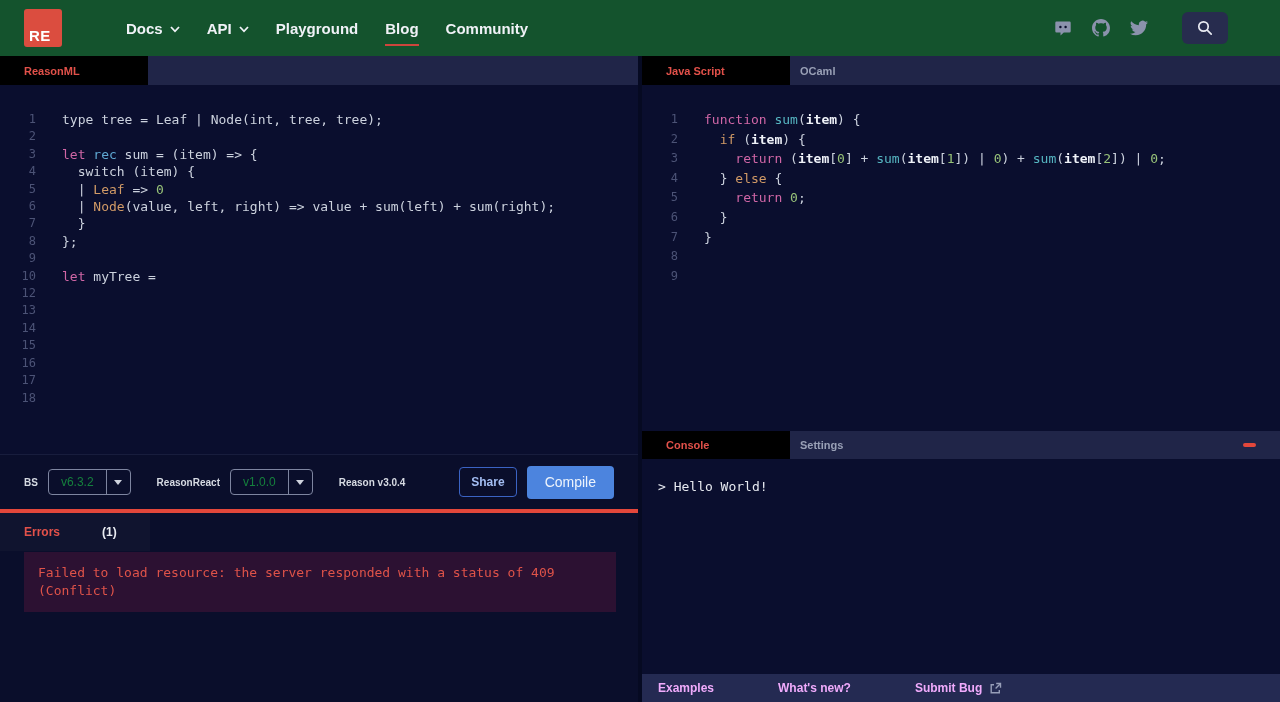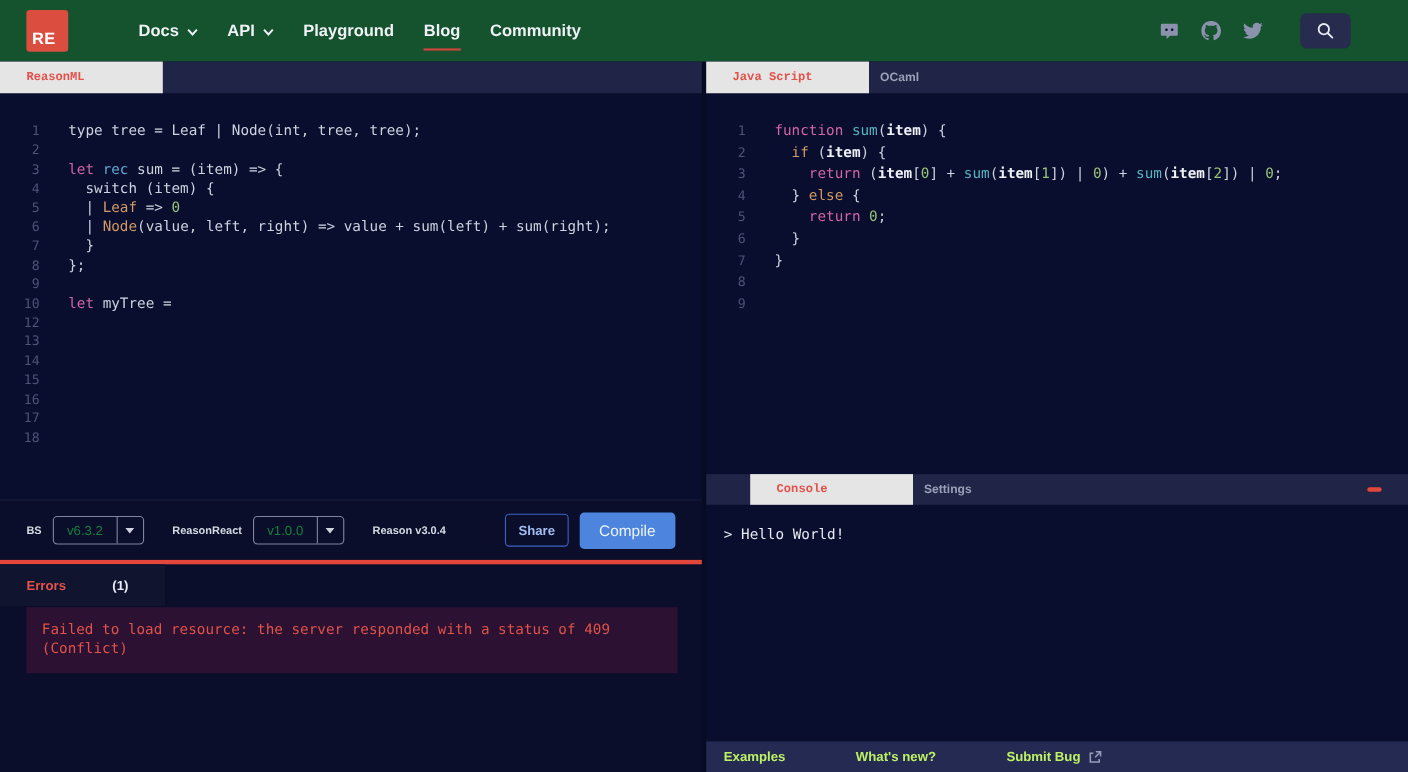--- a/index.html
+++ b/index.html
@@ -19,21 +19,21 @@
   .soc-icon { width:18px; height:18px; fill:#8b92ac; cursor:pointer; }
   .search-btn { width:46px; height:32px; background:#272c4e; border-radius:6px; display:flex; align-items:center;
                 justify-content:center; cursor:pointer; margin-left:14px; }
 
   
   .workspace { display:flex; gap:4px; height:646px; }
   .panel { width:638px; display:flex; flex-direction:column; }
 
   .tabbar { height:29px; background:#202548; display:flex; align-items:stretch; flex:none; }
   .tab { display:flex; align-items:center; font-size:11px; font-weight:700; cursor:pointer; }
-  .tab.active { width:148px; padding-left:24px; background:#e5e5e5; color:#e2514a;font-family:Liberation Mono, monospace; }
+  .tab.active { width:148px; padding-left:24px; background:#000000; color:#e2514a; }
   .tab.plain { padding-left:10px; color:#99a0b6; font-weight:600; }
   .tabbar .minus-wrap { margin-left:auto; margin-right:24px; display:flex; align-items:center; cursor:pointer; }
   .minus { width:13px; height:4px; background:#e3473b; border-radius:2px; }
 
   
   .editor { background:#0a0e2e; padding-top:26px; overflow:hidden; font-family:"DejaVu Sans Mono",monospace;
             font-size:13px; cursor:text; flex:none; }
   #left-editor  { height:369px; }
   #right-editor { height:346px; padding-top:25px; }
   #left-editor  .code-line { line-height:17.4px; }
@@ -71,25 +71,25 @@
   .errors { border-top:4px solid #e3473b; background:#0a0e2b; flex:1; }
   .errors-header { height:38px; display:flex; align-items:center; }
   .errors-tab { width:150px; height:100%; background:#10142f; display:flex; align-items:center; padding-left:24px;gap:36px; }
   .errors-title { color:#e2514a; font-size:12px; font-weight:700; }
   .errors-count { color:#e9ecf2; font-size:12px; font-weight:600; margin-left:6px; }
   .errors-header .minus-wrap { margin-left:auto; margin-right:24px; cursor:pointer; }
   .error-box { margin:1px 22px 0 24px; background:#2c1132; color:#df5349; font-family:"DejaVu Sans Mono",monospace;
                font-size:13px; line-height:17.5px; padding:12px 14px 13px 14px; }
 
   
-  .console-tabbar { height:28px;padding-left:40px; }
+  .console-tabbar { height:28px; }
   .console-body { flex:1; background:#0a0e2e; padding:20px 0 0 16px; font-family:"DejaVu Sans Mono",monospace;
                   font-size:13px; color:#e6e9f0; }
   .panel-footer { height:28px; background:#242a52; display:flex; align-items:center; padding-left:16px; gap:64px;
-                  font-size:12px; font-weight:600; color:#bef264; flex:none; }
+                  font-size:12px; font-weight:600; color:#f0abfc; flex:none; }
   .footer-link { cursor:pointer; display:flex; align-items:center; gap:7px; }
   .ext-icon { width:13px; height:13px; fill:none; stroke:#979eb8; stroke-width:1.4; }
 </style>
 </head>
 <body>
 
 <div class="navbar">
   <div class="logo">
     <span>RE</span>
   </div>

